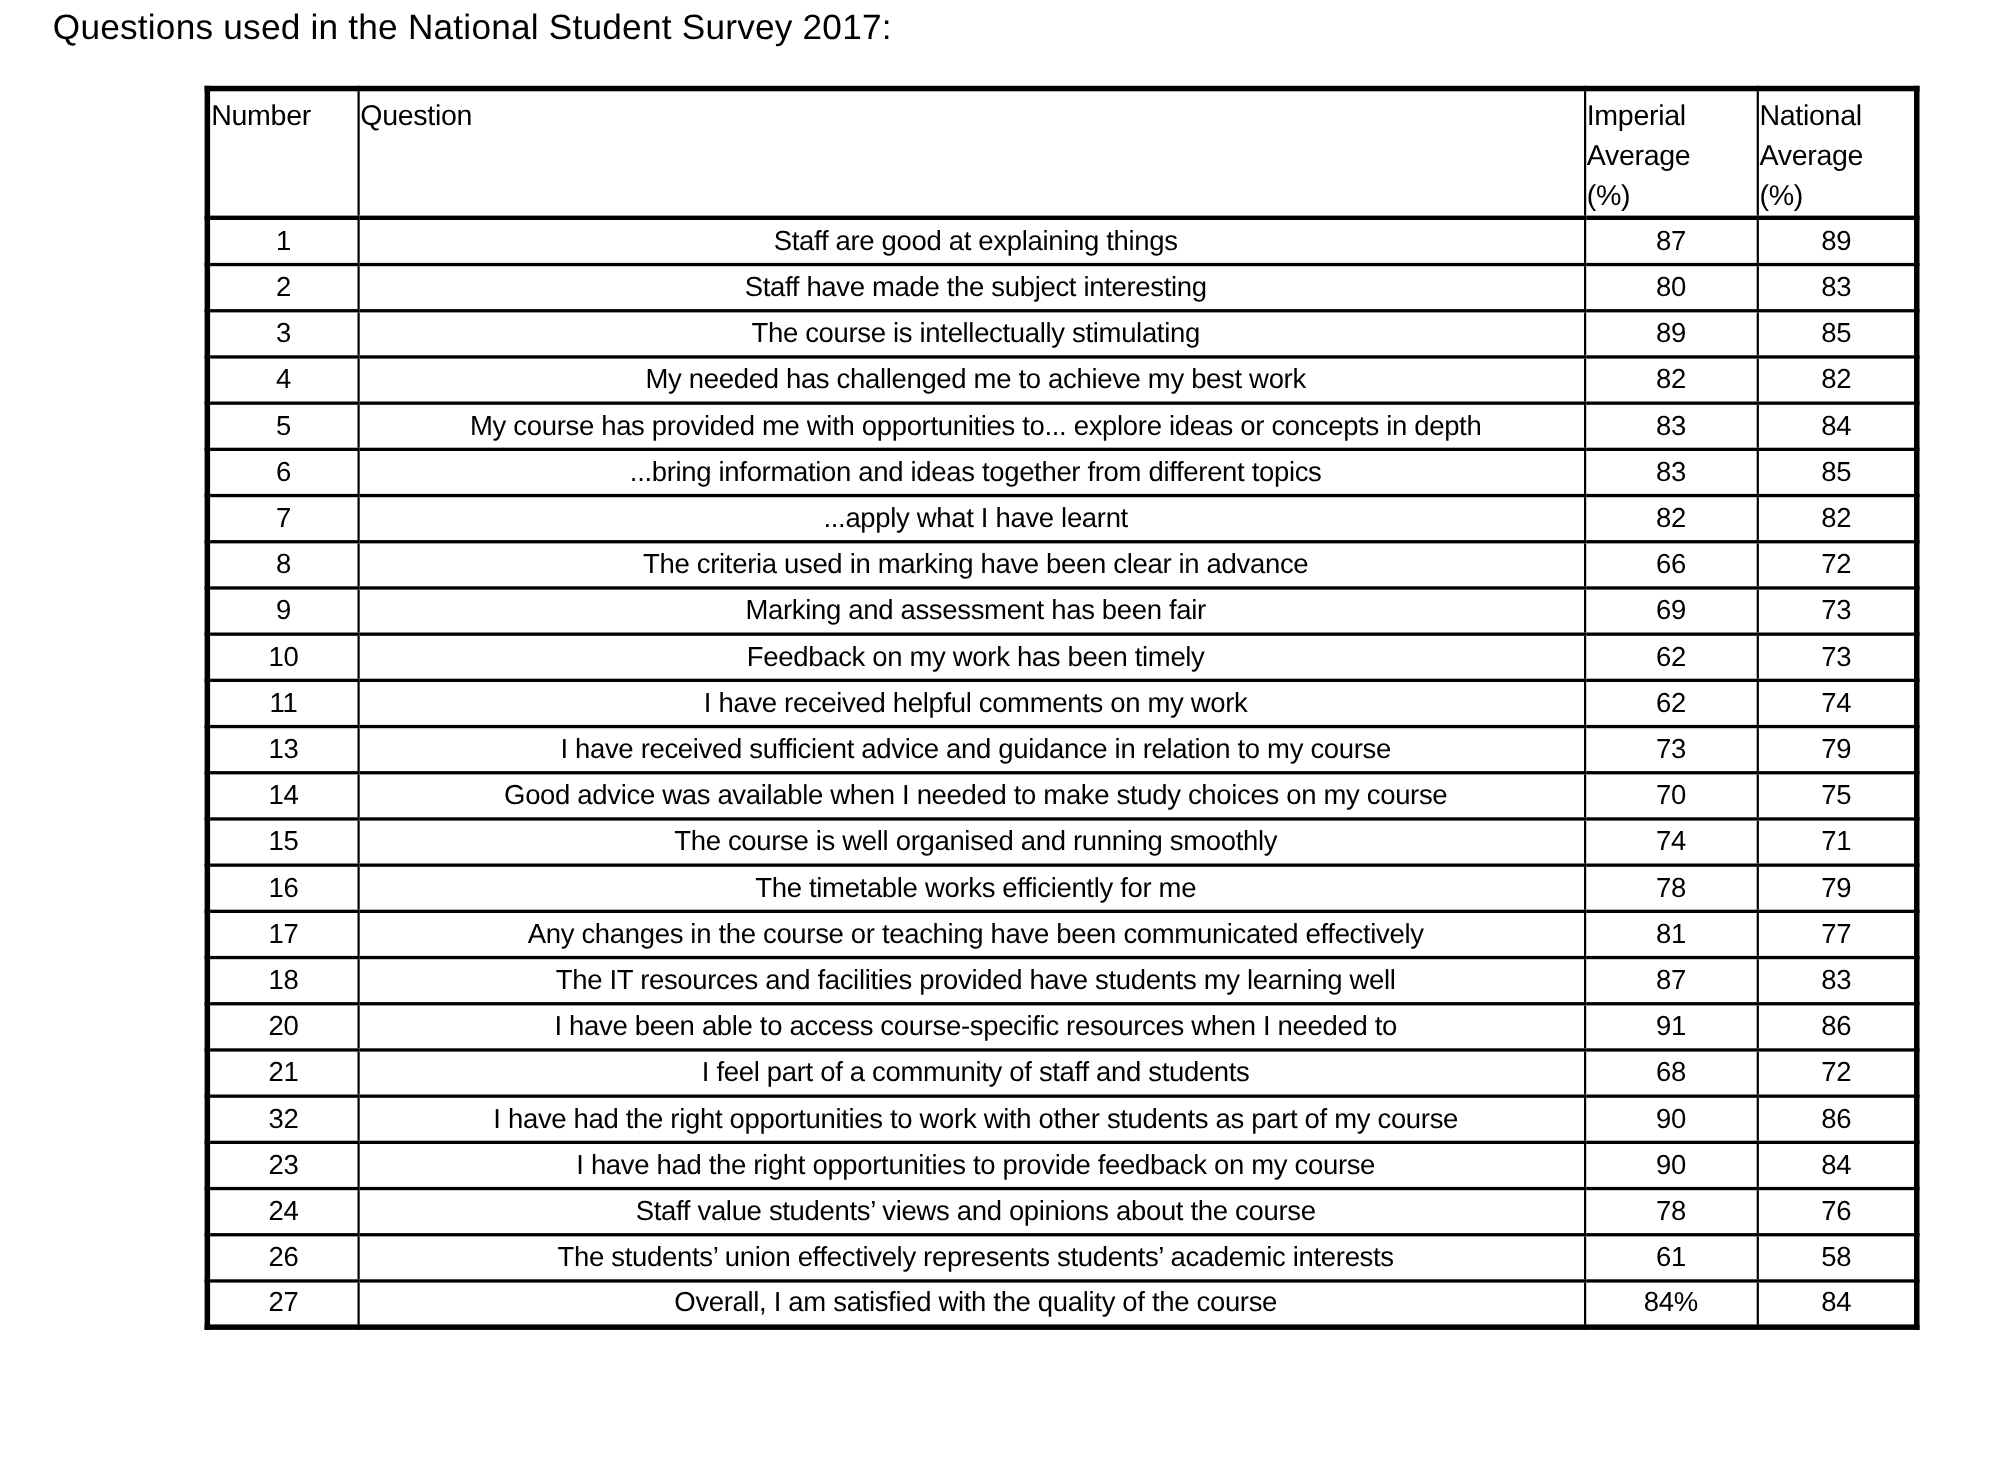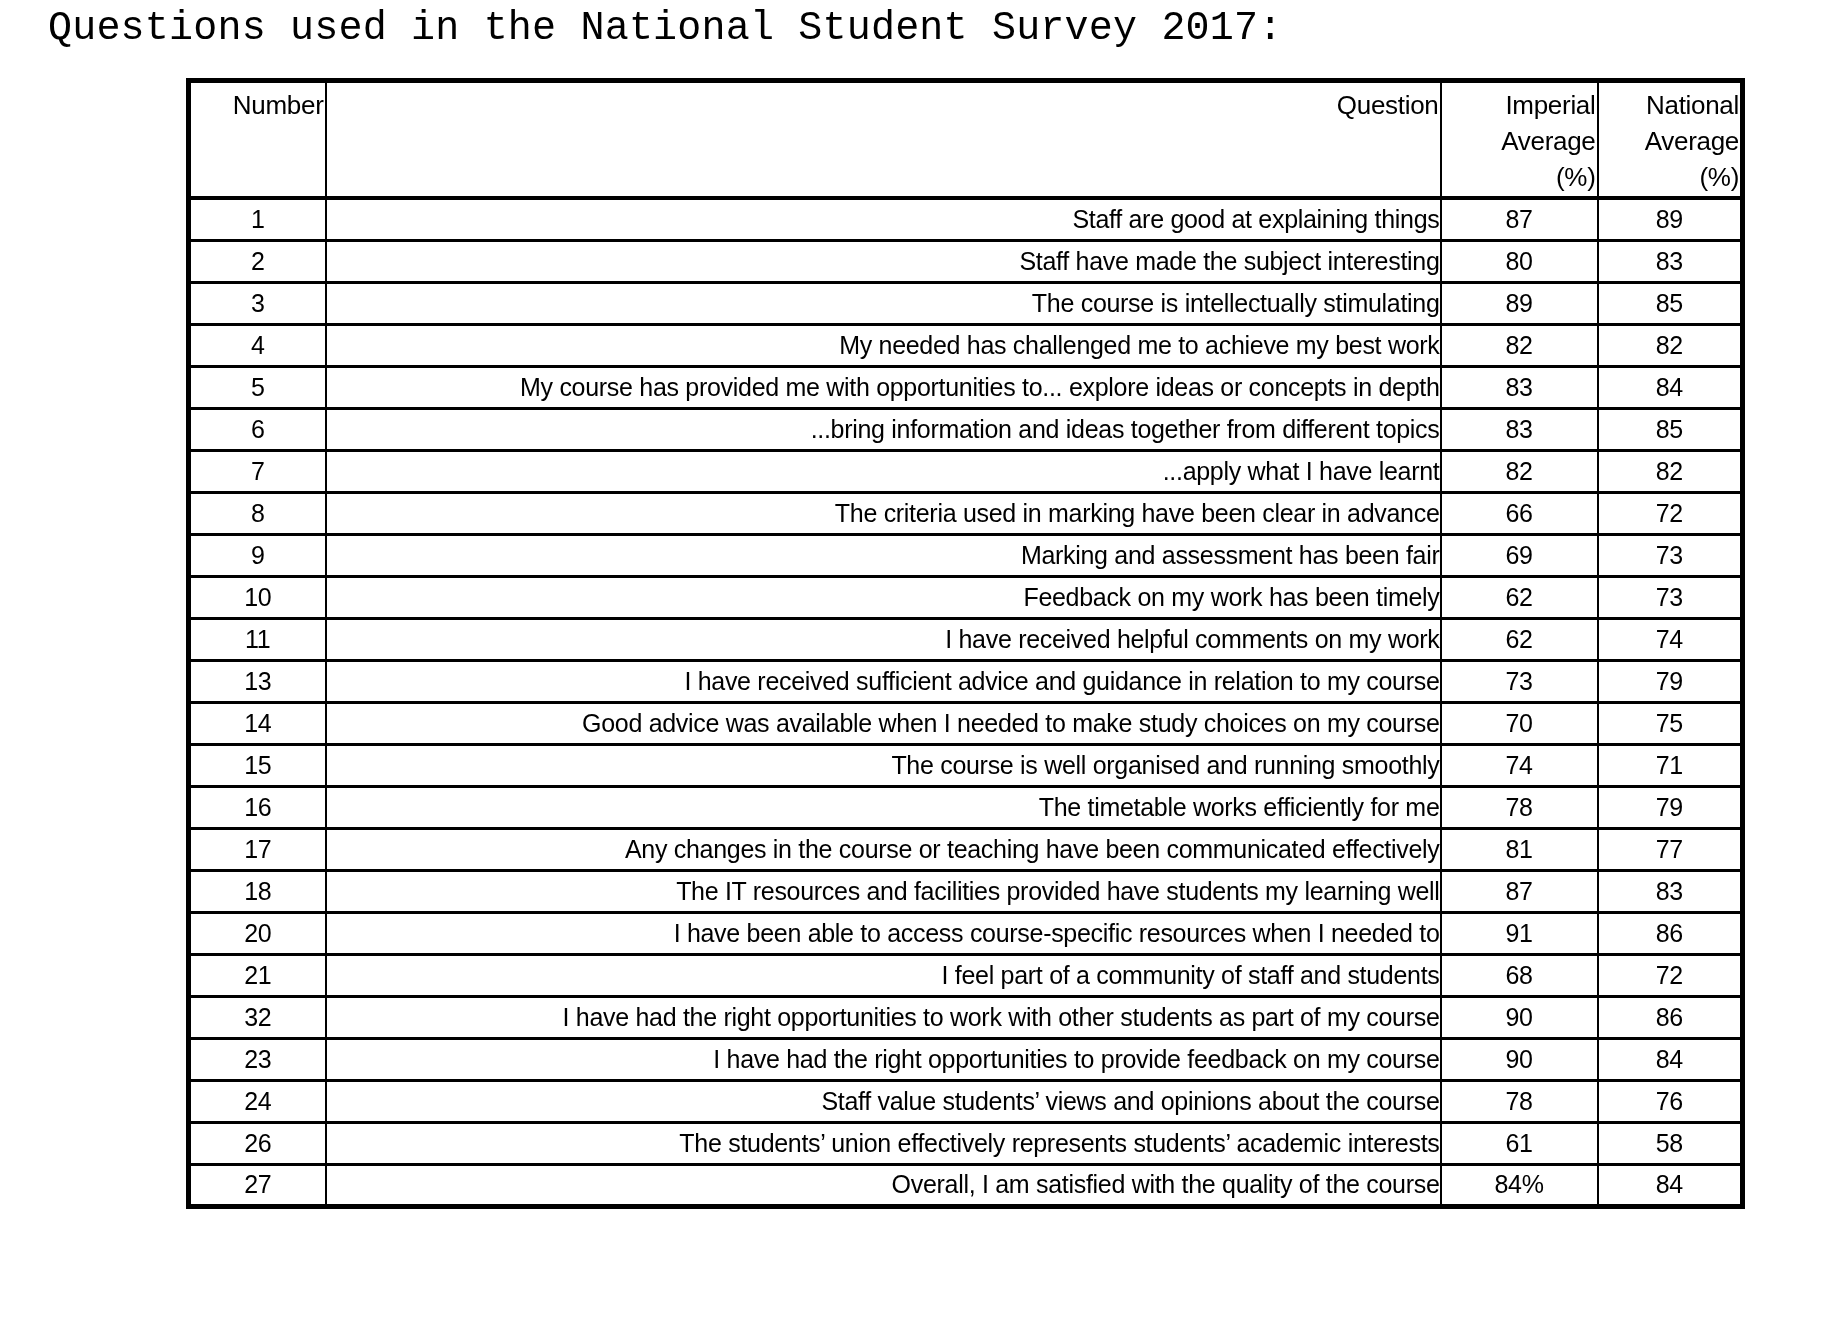--- a/index.html
+++ b/index.html
@@ -12,22 +12,22 @@
     width: 1823px;
     height: 1334px;
     color: #000000;
     font-family: "Liberation Sans", sans-serif;
     overflow: hidden;
   }
   .page-title {
     position: absolute;
     left: 48px;
     top: 6px;
-    font-family: Liberation Mono, monospace;
-    font-size: 40px;
+    font-family: Liberation Sans, sans-serif;
+    font-size: 32px;
     letter-spacing: 0.2px;
     white-space: nowrap;
   }
   table.survey-table {
     position: absolute;
     left: 186px;
     top: 78px;
     width: 1554px;
     table-layout: fixed;
     border-collapse: collapse;
@@ -38,21 +38,21 @@
     border: 2px solid #000000;
     font-weight: normal;
     overflow: hidden;
   }
   .survey-table thead tr {
     height: 110px;
   }
   .survey-table th {
     border-bottom-width: 4px;
     vertical-align: top;
-    text-align: right;
+    text-align: left;
     font-size: 26px;
     line-height: 36px;
     padding-top: 4px;
     white-space: pre-line;
     letter-spacing: -0.3px;
   }
   .survey-table tbody tr {
     height: 42px;
   }
   .survey-table td {
@@ -61,21 +61,21 @@
     font-size: 25px;
     letter-spacing: -0.3px;
     padding: 0;
     vertical-align: middle;
     white-space: nowrap;
   }
   .survey-table td.cell-center {
     text-align: center;
   }
   .survey-table td.cell-question {
-    text-align: right;
+    text-align: center;
     padding-left: 8px;
   }
 </style>
 </head>
 <body>
 
 <div class="page-title">Questions used in the National Student Survey 2017:</div>
 
 <table class="survey-table">
   <colgroup>

